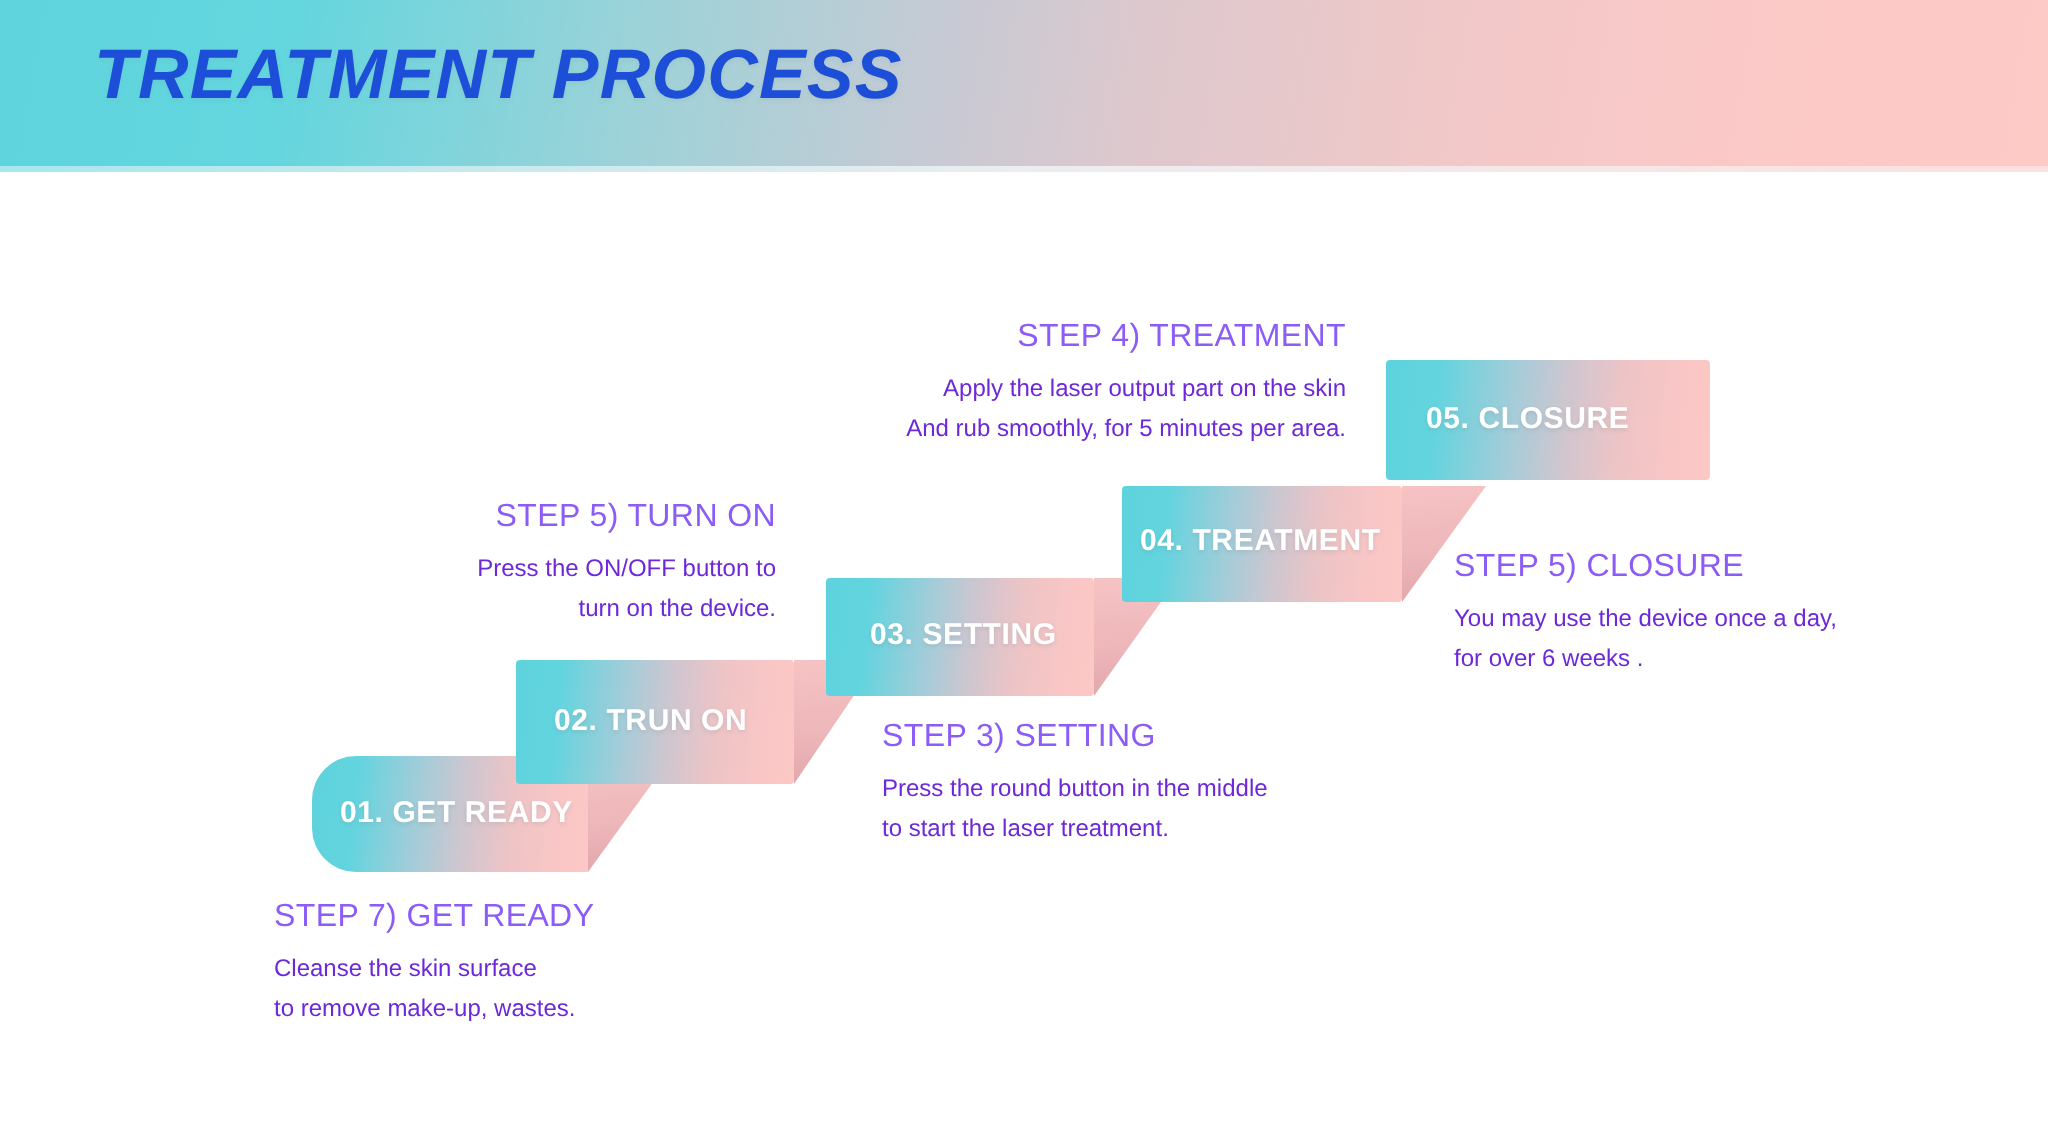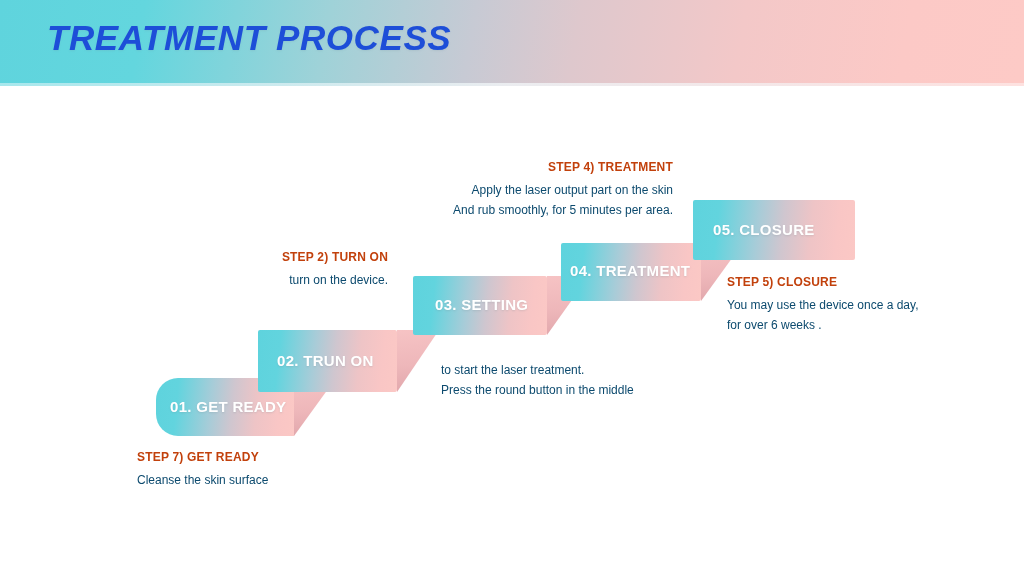--- a/index.html
+++ b/index.html
@@ -98,30 +98,30 @@
     letter-spacing: 0.3px;
     white-space: nowrap;
     text-shadow: 0 1px 2px rgba(110,130,140,0.22);
   }
 
   
   .step-text {
     position: absolute;
   }
   .step-heading {
-    font-size: 12px;
-    font-weight: bold;
-    color: #c2410c;
+    font-size: 16px;
+    font-weight: normal;
+    color: #8b5cf6;
     letter-spacing: 0.2px;
     white-space: nowrap;
     margin-bottom: 6px;
   }
   .step-line {
     font-size: 12px;
-    color: #0c4a6e;
+    color: #6d28d9;
     white-space: nowrap;
     line-height: 20px;
   }
   .align-right { text-align: right; }
   .align-left  { text-align: left; }
 </style>
 </head>
 <body>
 
 <div id="header-band"></div>
@@ -129,54 +129,57 @@
 <div id="page-title">TREATMENT PROCESS</div>
 
 <div class="ribbon" style="left:128px; top:378px; width:180px; height:58px; z-index:5;margin-left:28px;">
   <div class="ribbon-body rounded-left" style="width:138px;"></div>
   <div class="ribbon-fold" style="left:138px; width:42px;"></div>
   <div class="ribbon-label" style="left:14px; top:20px;">01. GET READY</div>
 </div>
 <div class="step-text align-left" style="left:137px; top:450px; width:320px; z-index:8;">
   <div class="step-heading">STEP 7) GET READY</div>
   <div class="step-line">Cleanse the skin surface</div>
+  <div class="step-line"> to remove make-up, wastes.</div>
 </div>
 
 <div class="ribbon" style="left:258px; top:330px; width:181px; height:62px; z-index:6;">
   <div class="ribbon-body flat" style="width:139px;"></div>
   <div class="ribbon-fold" style="left:139px; width:42px;"></div>
   <div class="ribbon-label" style="left:19px; top:22px;">02. TRUN ON</div>
 </div>
 <div class="step-text align-right" style="left:105px; top:250px; width:283px; z-index:8;">
-  <div class="step-heading">STEP 2) TURN ON</div>
+  <div class="step-heading">STEP 5) TURN ON</div>
+  <div class="step-line">Press the ON/OFF button to</div>
   <div class="step-line">turn on the device.</div>
 </div>
 
-<div class="ribbon" style="left:413px; top:276px; width:176px; height:59px; z-index:7;">
+<div class="ribbon" style="left:413px; top:289px; width:176px; height:59px; z-index:7;">
   <div class="ribbon-body flat" style="width:134px;"></div>
   <div class="ribbon-fold" style="left:134px; width:42px;"></div>
   <div class="ribbon-label" style="left:22px; top:20px;">03. SETTING</div>
 </div>
 <div class="step-text align-left" style="left:441px; top:360px; width:330px; z-index:9;">
+  <div class="step-heading">STEP 3) SETTING</div>
+  <div class="step-line">Press the round button in the middle</div>
   <div class="step-line">to start the laser treatment.</div>
-  <div class="step-line">Press the round button in the middle</div>
 </div>
 
 <div class="ribbon" style="left:545px; top:243px; width:182px; height:58px; z-index:8;margin-left:16px;">
   <div class="ribbon-body flat" style="width:140px;"></div>
   <div class="ribbon-fold" style="left:140px; width:42px;"></div>
   <div class="ribbon-label" style="left:9px; top:19px;">04. TREATMENT</div>
 </div>
 <div class="step-text align-right" style="left:392px; top:160px; width:281px; z-index:9;">
   <div class="step-heading">STEP 4) TREATMENT</div>
   <div class="step-line">Apply the laser output part on the skin</div>
   <div class="step-line">And rub smoothly, for 5 minutes per area.</div>
 </div>
 
-<div class="ribbon" style="left:693px; top:200px; width:162px; height:60px; z-index:9;">
+<div class="ribbon" style="left:693px; top:180px; width:162px; height:60px; z-index:9;">
   <div class="ribbon-body flat" style="width:162px;"></div>
   <div class="ribbon-label" style="left:20px; top:21px;">05. CLOSURE</div>
 </div>
 <div class="step-text align-left" style="left:727px; top:275px; width:300px; z-index:10;">
   <div class="step-heading">STEP 5) CLOSURE</div>
   <div class="step-line">You may use the device once a day,</div>
   <div class="step-line"> for over 6 weeks .</div>
 </div>
 
 </body></html>

